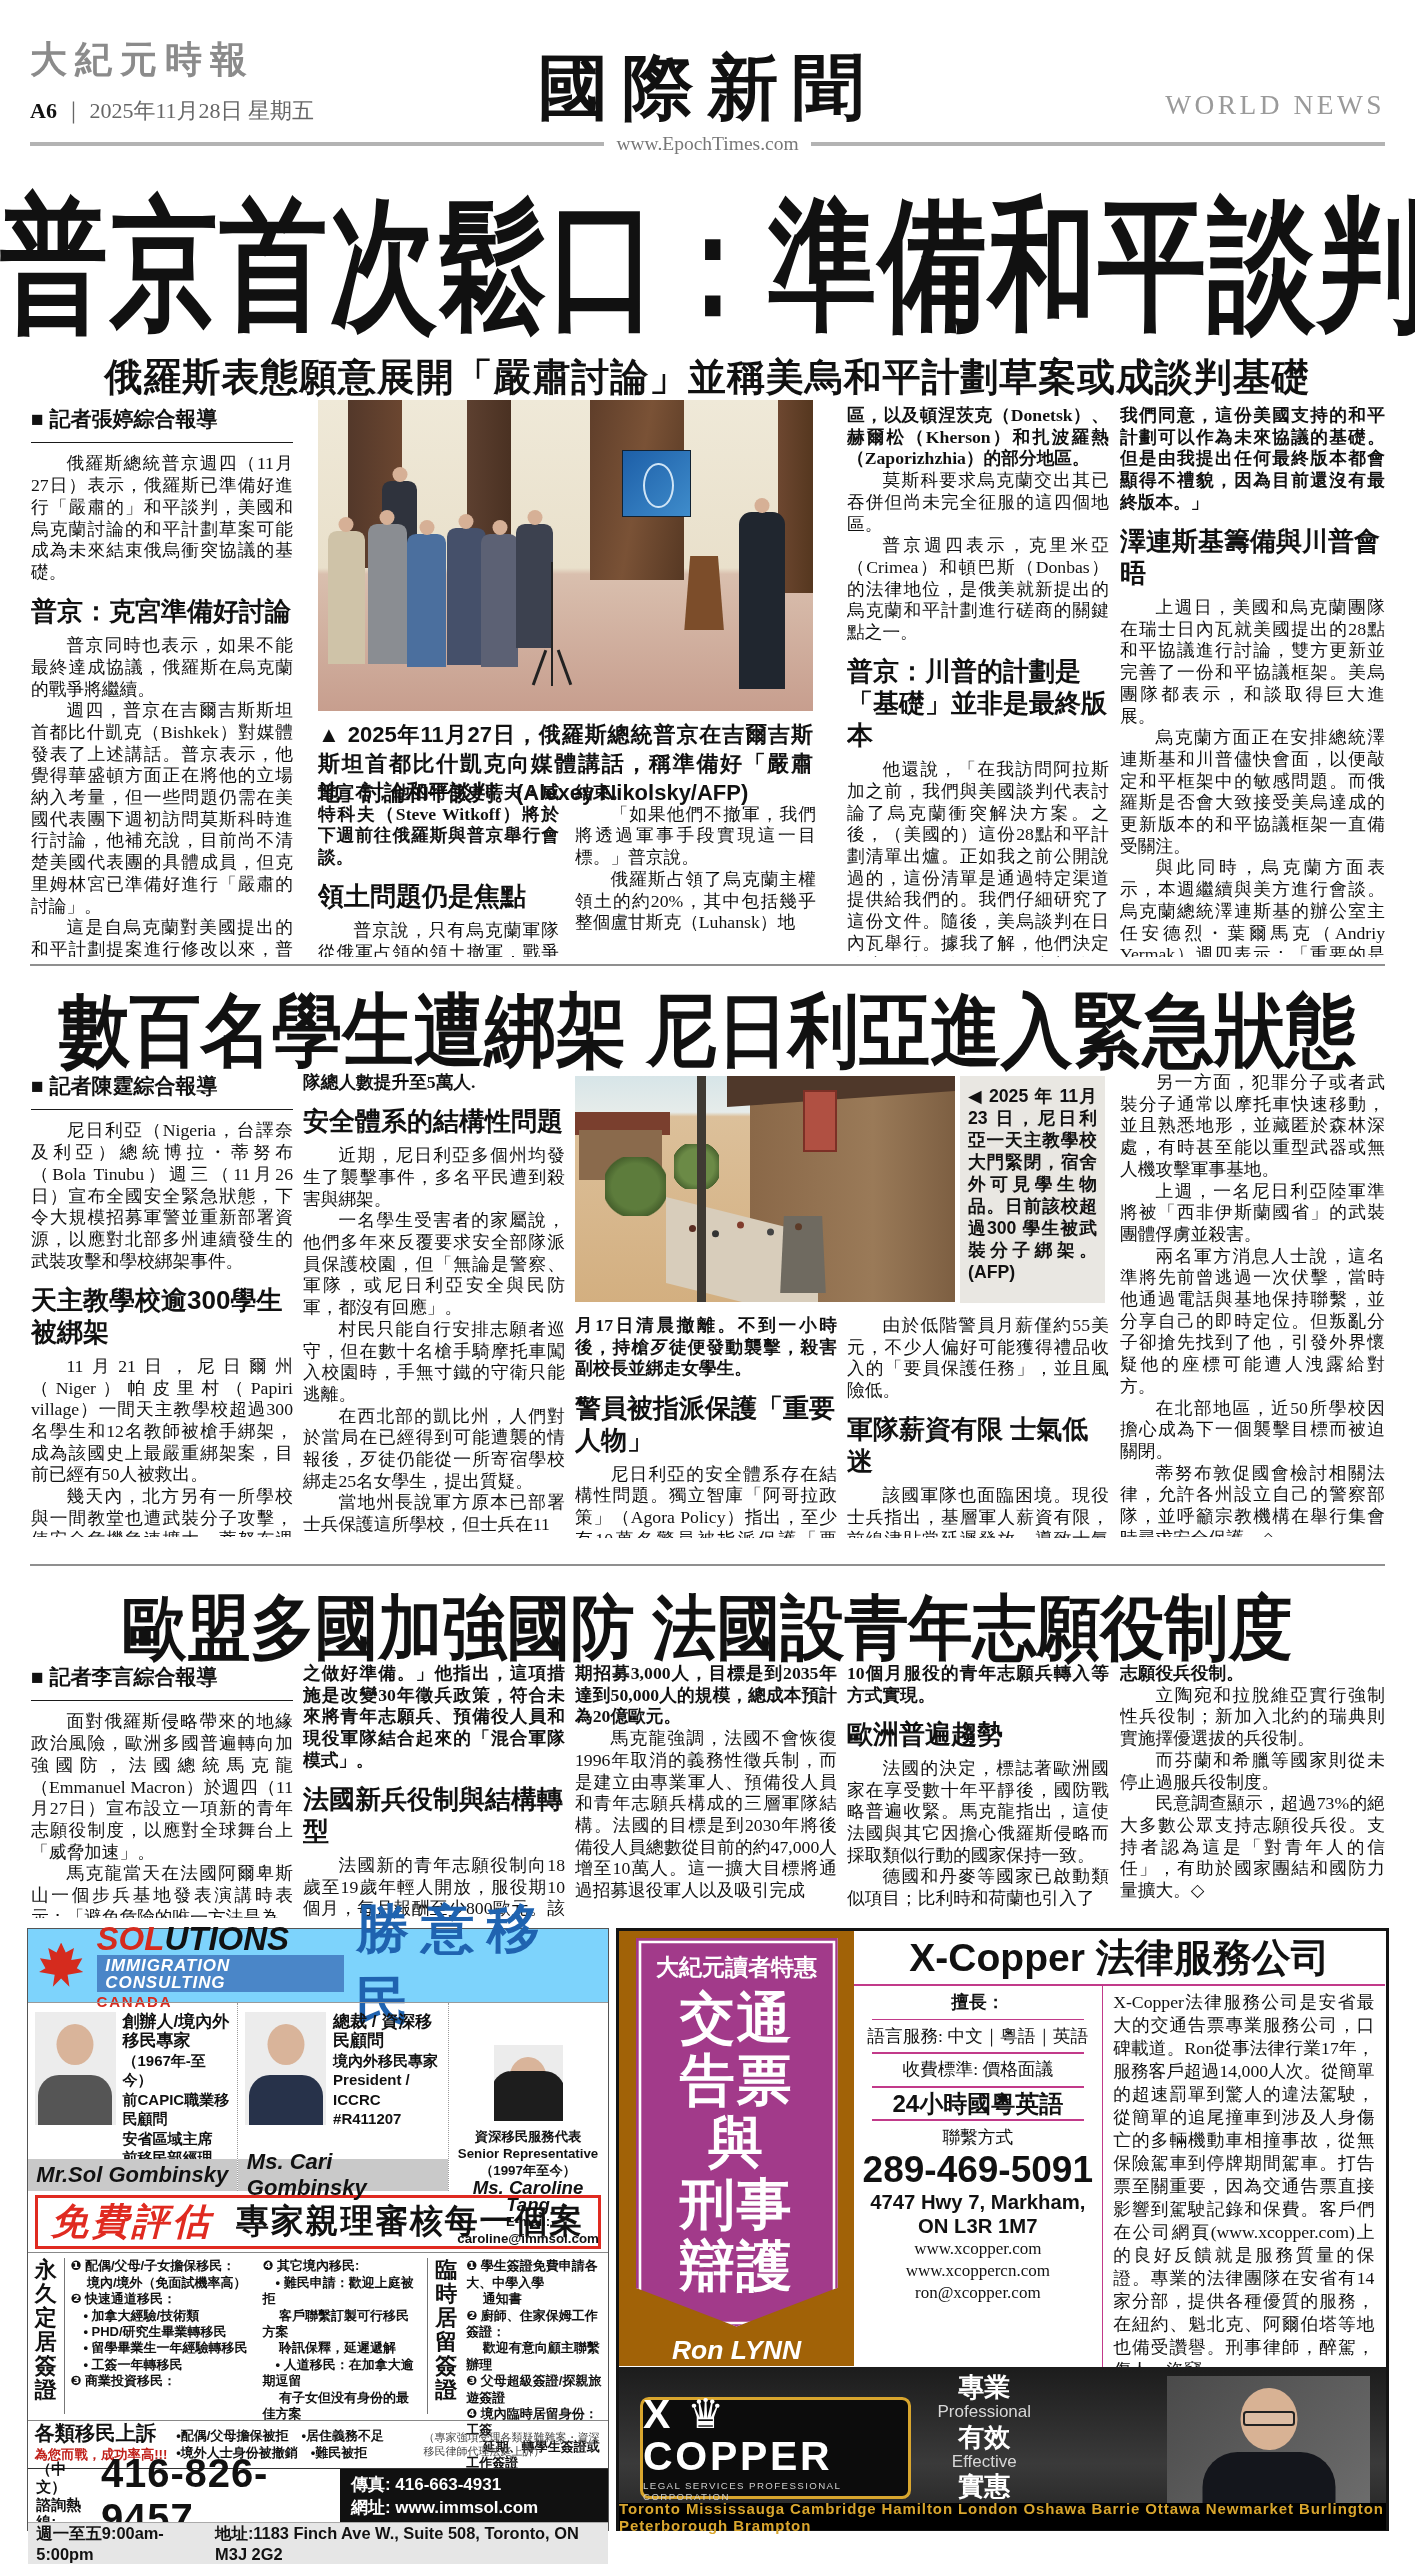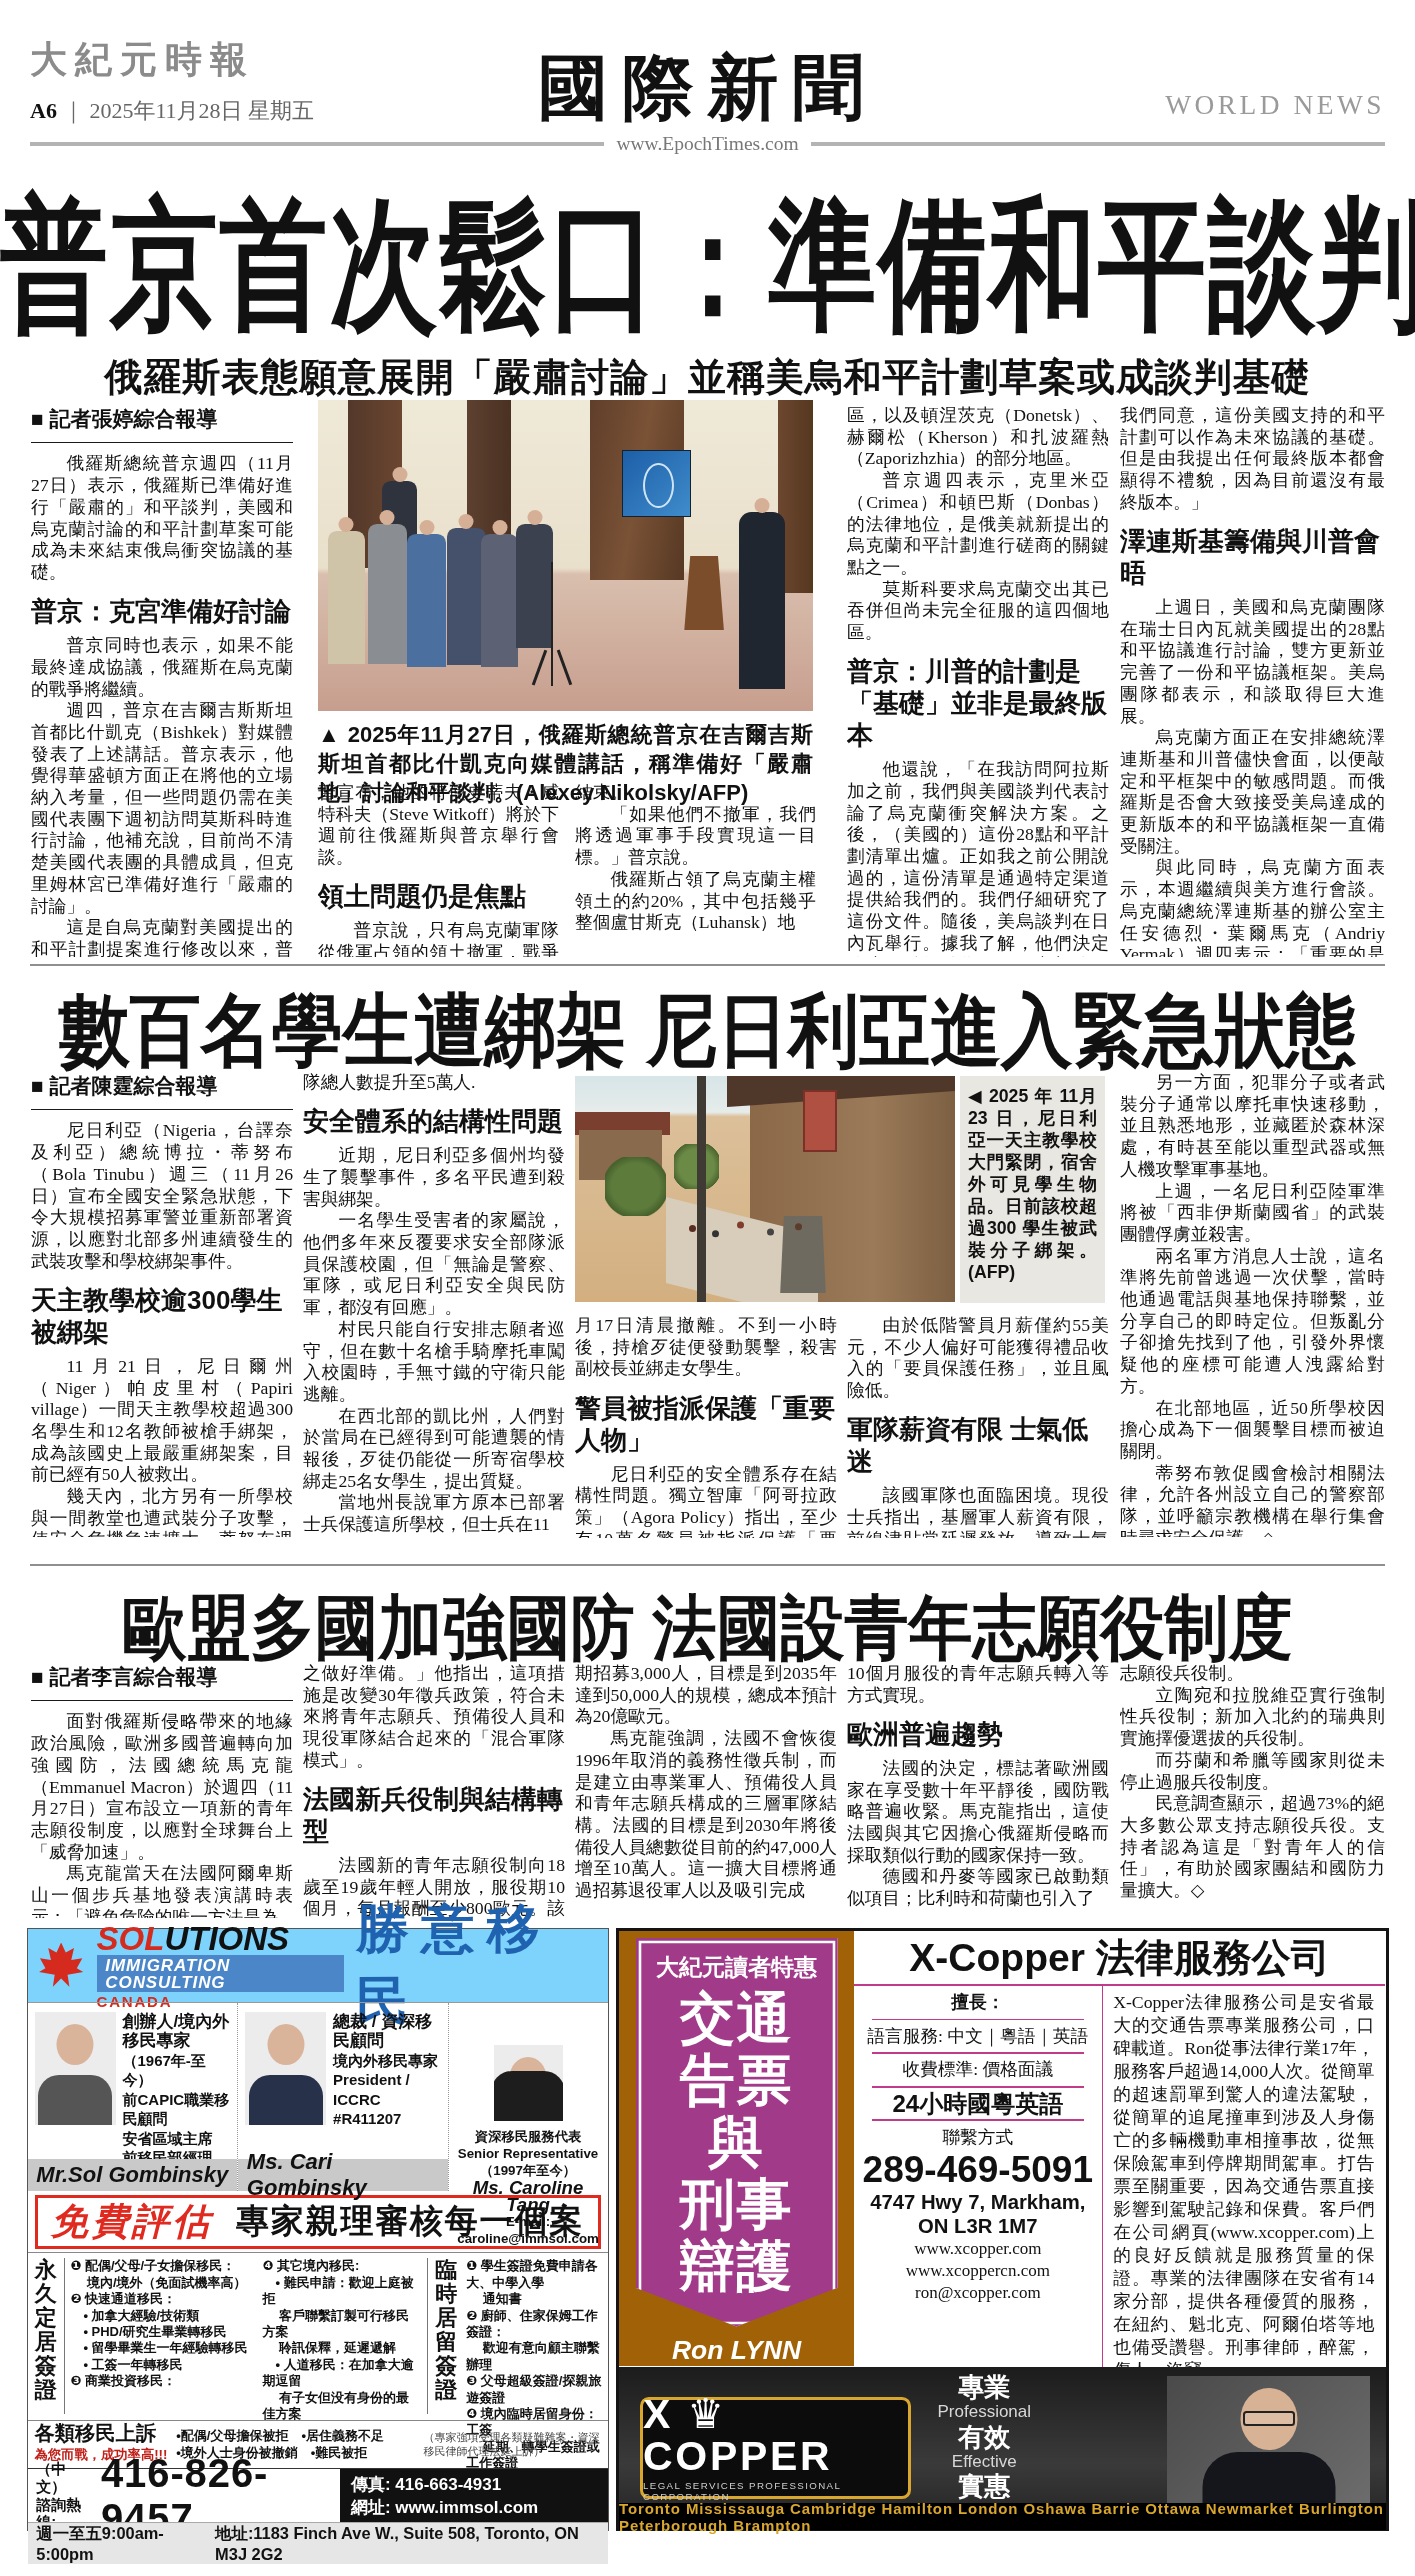--- a/index.html
+++ b/index.html
@@ -24,21 +24,21 @@
   .h2a{left:0;right:0;top:978px;text-align:center;font-size:71px;font-weight:900;
        transform:scaleY(1.12);transform-origin:center top;white-space:nowrap;}
   .h3a{left:0;right:0;top:1580px;text-align:center;font-size:64px;font-weight:900;
        transform:scaleY(1.1);transform-origin:center top;white-space:nowrap;}
   .h2a,.h3a{font-family:"Liberation Sans","DejaVu Sans",sans-serif;}
   .divider{height:1.8px;background:#8f8f8f;left:30px;width:1355px;}
 
   
   .col{position:absolute;overflow:hidden;text-align:justify;}
   .para{font-size:17.7px;line-height:21.7px;text-indent:2em;margin:0;}
-  .para.noind{text-indent:0;}
+  .para.noind{text-indent:0;font-weight:bold;}
   .colhead{font-family:"Liberation Sans","DejaVu Sans",sans-serif;font-weight:900;
            font-size:26px;line-height:32px;margin:11.5px 0 8px;text-align:left;}
   .rep{font-family:"Liberation Sans","DejaVu Sans",sans-serif;font-weight:700;font-size:21px;
        border-bottom:1.8px solid #1a1a1a;padding-bottom:8.8px;margin-bottom:10.6px;text-align:left;}
   .cap{font-family:"Liberation Sans","DejaVu Sans",sans-serif;font-weight:700;
        font-size:22px;line-height:29px;text-align:justify;}
   .capbox{background:#e9e7e2;padding:8.8px 8px;font-family:"Liberation Sans","DejaVu Sans",sans-serif;
           font-weight:700;font-size:17.7px;line-height:22px;text-align:justify;}
 
   
@@ -227,22 +227,22 @@
       <div class="colhead">領土問題仍是焦點</div>
       <p class="para">普京說，只有烏克蘭軍隊從俄軍占領的領土撤軍，戰爭才能</p>
     </div>
   <div class="col" style="left:575px;top:782px;width:241px;height:175px;">
       <p class="para noind">結束。</p>
       <p class="para">「如果他們不撤軍，我們將透過軍事手段實現這一目標。」普京說。</p>
       <p class="para">俄羅斯占領了烏克蘭主權領土的約20%，其中包括幾乎整個盧甘斯克（Luhansk）地</p>
     </div>
   <div class="col" style="left:847px;top:405px;width:262px;height:552px;">
       <p class="para noind">區，以及頓涅茨克（Donetsk）、赫爾松（Kherson）和扎波羅熱（Zaporizhzhia）的部分地區。</p>
+      <p class="para">莫斯科要求烏克蘭交出其已吞併但尚未完全征服的這四個地區。</p>
       <p class="para">普京週四表示，克里米亞（Crimea）和頓巴斯（Donbas）的法律地位，是俄美就新提出的烏克蘭和平計劃進行磋商的關鍵點之一。</p>
-      <p class="para">莫斯科要求烏克蘭交出其已吞併但尚未完全征服的這四個地區。</p>
       <div class="colhead">普京：川普的計劃是「基礎」並非是最終版本</div>
       <p class="para">他還說，「在我訪問阿拉斯加之前，我們與美國談判代表討論了烏克蘭衝突解決方案。之後，（美國的）這份28點和平計劃清單出爐。正如我之前公開說過的，這份清單是通過特定渠道提供給我們的。我們仔細研究了這份文件。隨後，美烏談判在日內瓦舉行。據我了解，他們決定將這28點歸納為四個獨立部分。我們收到了所有這些信息。總的來說，</p>
     </div>
   <div class="col" style="left:1120px;top:405px;width:265px;height:552px;">
       <p class="para noind">我們同意，這份美國支持的和平計劃可以作為未來協議的基礎。但是由我提出任何最終版本都會顯得不禮貌，因為目前還沒有最終版本。」</p>
       <div class="colhead">澤連斯基籌備與川普會晤</div>
       <p class="para">上週日，美國和烏克蘭團隊在瑞士日內瓦就美國提出的28點和平協議進行討論，雙方更新並完善了一份和平協議框架。美烏團隊都表示，和談取得巨大進展。</p>
       <p class="para">烏克蘭方面正在安排總統澤連斯基和川普儘快會面，以便敲定和平框架中的敏感問題。而俄羅斯是否會大致接受美烏達成的更新版本的和平協議框架一直備受關注。</p>
       <p class="para">與此同時，烏克蘭方面表示，本週繼續與美方進行會談。烏克蘭總統澤連斯基的辦公室主任安德烈・葉爾馬克（Andriy Yermak）週四表示：「重要的是不要失去效率，加快工作。」◇</p>
     </div>

